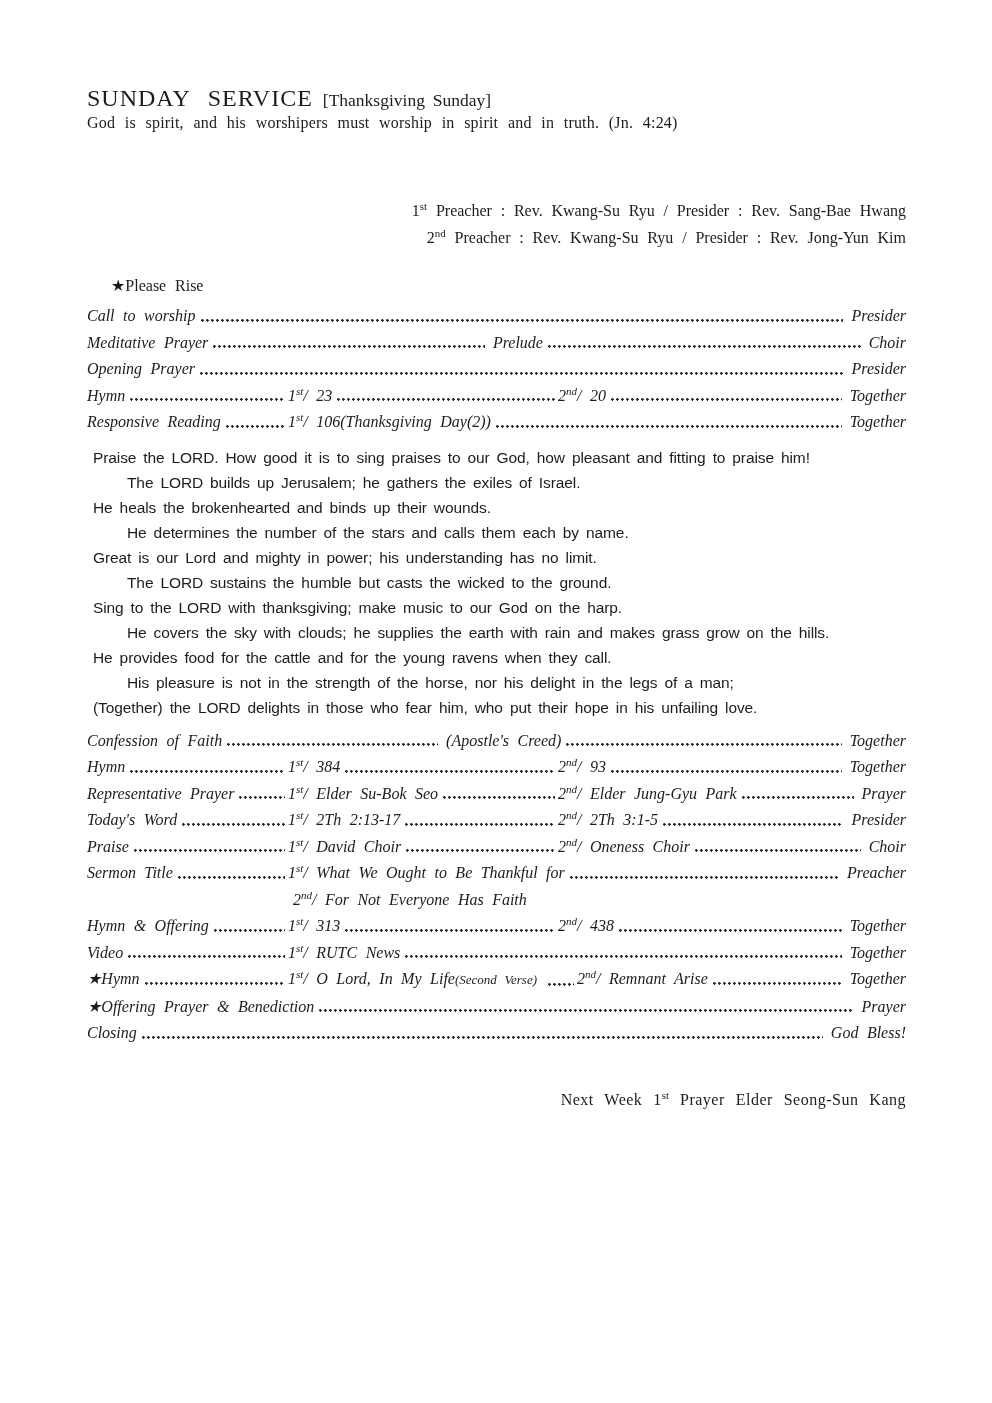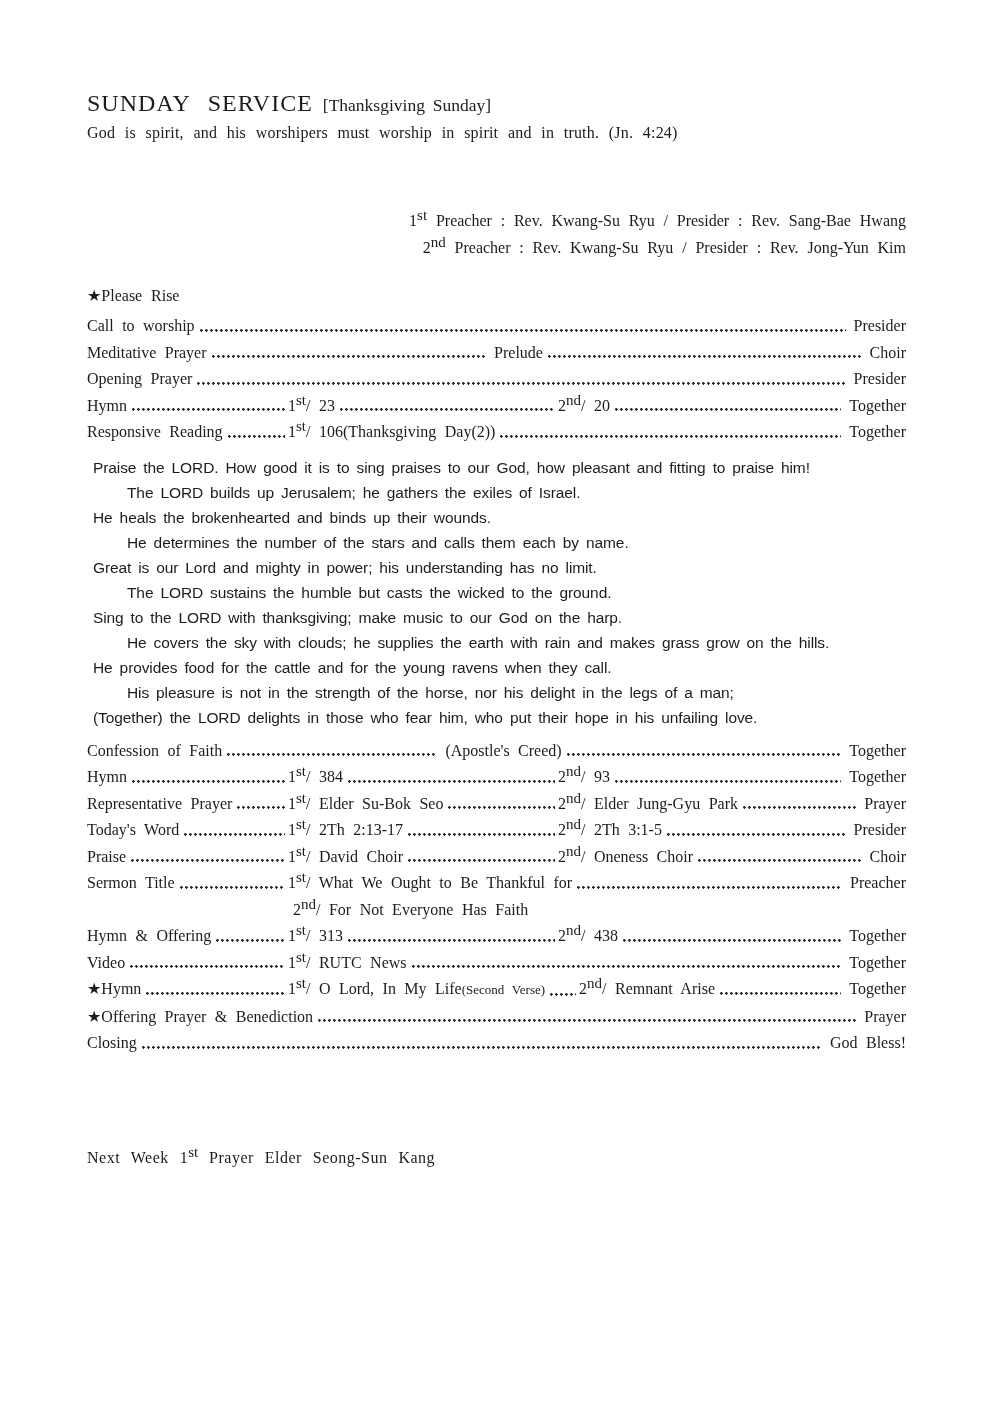--- a/index.html
+++ b/index.html
@@ -4,60 +4,60 @@
 <style>
   html,body{margin:0;padding:0;background:#ffffff;}
   .page{
     width:992px;height:1403px;box-sizing:border-box;
     padding:88px 86px 0 87px;
     background:#ffffff;color:#1c1c1c;
     font-family:"Liberation Serif","DejaVu Serif",serif;
     font-size:16px;overflow:hidden;
   }
   
-  .titleline{white-space:nowrap;line-height:30px;}
+  .titleline{white-space:nowrap;line-height:20px;}
   .title{font-size:24px;letter-spacing:1px;word-spacing:0.45em;}
   .titletag{font-size:17.5px;margin-left:10px;word-spacing:0.2em;}
   .subtitle{line-height:24px;word-spacing:0.34em;letter-spacing:0.2px;}
   
   .preachers{margin-top:62px;text-align:right;}
   .p-line{line-height:27px;word-spacing:0.30em;white-space:pre;}
   .p-line.small{font-size:13.5px;line-height:26px;}
-  sup{font-size:15px;line-height:0;vertical-align:super;letter-spacing:0;}
-  
-  .please-rise{margin-top:22px;line-height:26px;word-spacing:0.3em;}
+  sup{font-size:11px;line-height:0;vertical-align:super;letter-spacing:0;}
+  
+  .please-rise{margin-top:22px;line-height:26px;word-spacing:0.3em;margin-left:24px;}
   
   .order{margin-top:4px;}
   .order2{margin-top:8px;}
   .oline{display:flex;align-items:baseline;line-height:26.5px;white-space:nowrap;}
-  .cell{display:flex;align-items:flex-start;min-width:0;}
+  .cell{display:flex;align-items:flex-start;min-width:0;font-style:italic;}
   .ctext{white-space:pre;word-spacing:0.28em;}
   .ctext .sm{font-size:13px;}
   .cell.w1{flex:0 0 201px;}
   .cell.w2{flex:0 0 270px;}
-  .cell.wauto{flex:0 0 auto;}
+  .cell.wauto{flex:0 0 auto;gap:6px;}
   .cell.fill{flex:1 1 0;}
   .cell.fillA{flex:1.25 1 0;}
   .cell.fillB{flex:1 1 0;}
   .cell.end{flex:0 0 auto;padding-left:5px;}
   .cell.ind{flex:0 0 201px;}
   .dots{
     flex:1 0 0;width:0;height:3px;align-self:flex-end;
     margin:0 3px 8px 5px;
     background-image:radial-gradient(circle at 1.4px 1.4px,#2a2a2a 1.1px,rgba(0,0,0,0) 1.5px);
     background-size:5px 3px;background-repeat:repeat-x;
   }
   .cell.wauto > .dots{flex:0 0 26px;}
   
   .passage{margin:9px 0 0 6px;font-family:"Liberation Sans","DejaVu Sans",sans-serif;}
   .r-line{line-height:25px;font-size:15.5px;word-spacing:0.18em;letter-spacing:-0.1px;white-space:nowrap;}
   .r-line.bold{font-weight:normal;}
   .r-line.indent{padding-left:34px;}
   
-  .nextweek{margin-top:88px;text-align:left;}
+  .nextweek{margin-top:40px;text-align:right;}
   .nw-line{line-height:26px;word-spacing:0.40em;white-space:pre;letter-spacing:0.5px;}
 </style>
 </head>
 <body>
 
 <div class="page">
   <div class="titleline">
     <span class="title">SUNDAY SERVICE</span><span class="titletag">[Thanksgiving Sunday]</span>
   </div>
   <div class="subtitle">God is spirit, and his worshipers must worship in spirit and in truth. (Jn. 4:24)</div>

